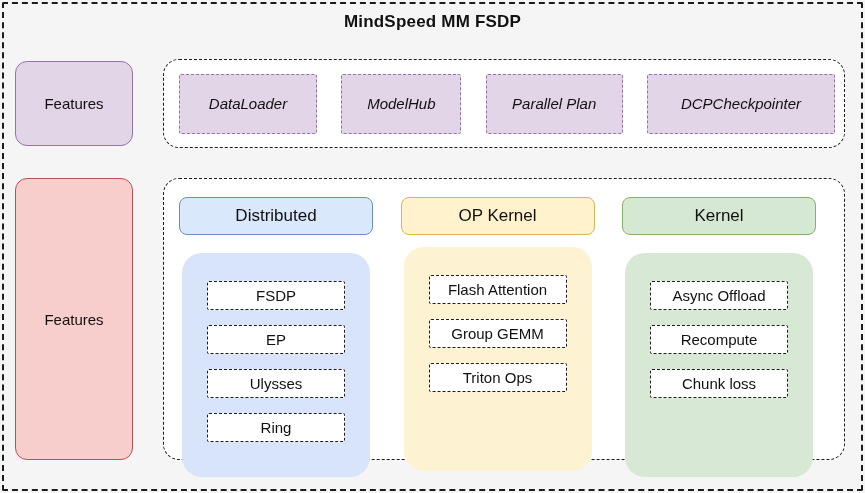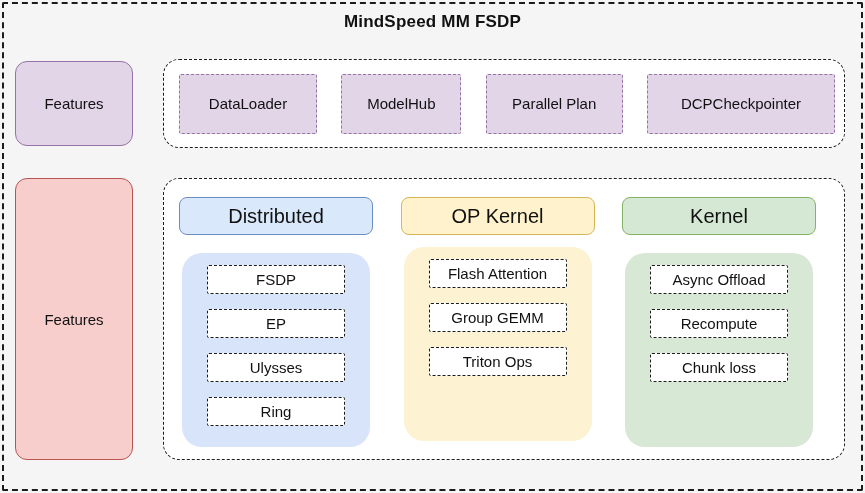--- a/index.html
+++ b/index.html
@@ -73,20 +73,21 @@
   .component-box {
     height: 60px;
     background: #e1d5e7;
     border: 1.5px dashed #9673a6;
     border-radius: 2px;
     box-sizing: border-box;
     display: flex;
     align-items: center;
     justify-content: center;
     font-size: 15px;
+    font-style: italic;
   }
   .component-box:nth-child(1) { width: 138px; }
   .component-box:nth-child(2) { width: 120px; }
   .component-box:nth-child(3) { width: 137px; }
   .component-box:nth-child(4) { width: 188px; }
   
   .features-container {
     position: absolute;
     left: 163px;
     top: 178px;
@@ -107,33 +108,33 @@
     flex-direction: column;
   }
   .column-header {
     height: 38px;
     border-radius: 8px;
     border: 1.5px solid transparent;
     box-sizing: border-box;
     display: flex;
     align-items: center;
     justify-content: center;
-    font-size: 20px;
+    font-size: 17px;
   }
   .column-body {
     margin-top: 18px;
     align-self: center;
     width: 188px;
-    height: 194px;
+    height: 224px;
     border-radius: 20px;
     box-sizing: border-box;
     display: flex;
     flex-direction: column;
     align-items: center;
-    padding-top: 12px;
+    padding-top: 28px;
     gap: 15px;
   }
   .feature-item {
     width: 138px;
     height: 29px;
     flex: none;
     background: #ffffff;
     border: 1.5px dashed #1c1c1c;
     border-radius: 2px;
     box-sizing: border-box;

